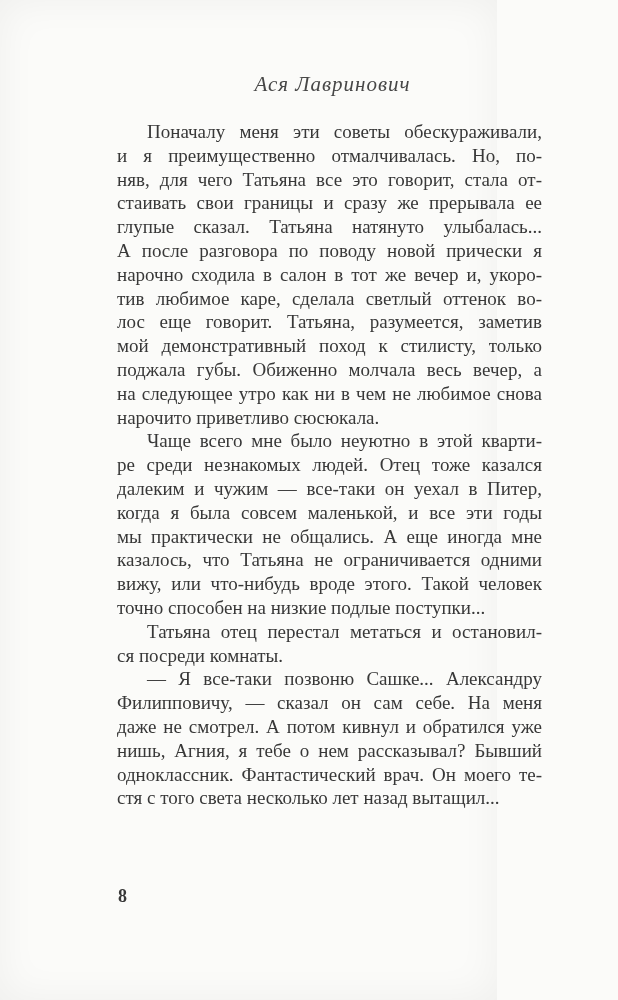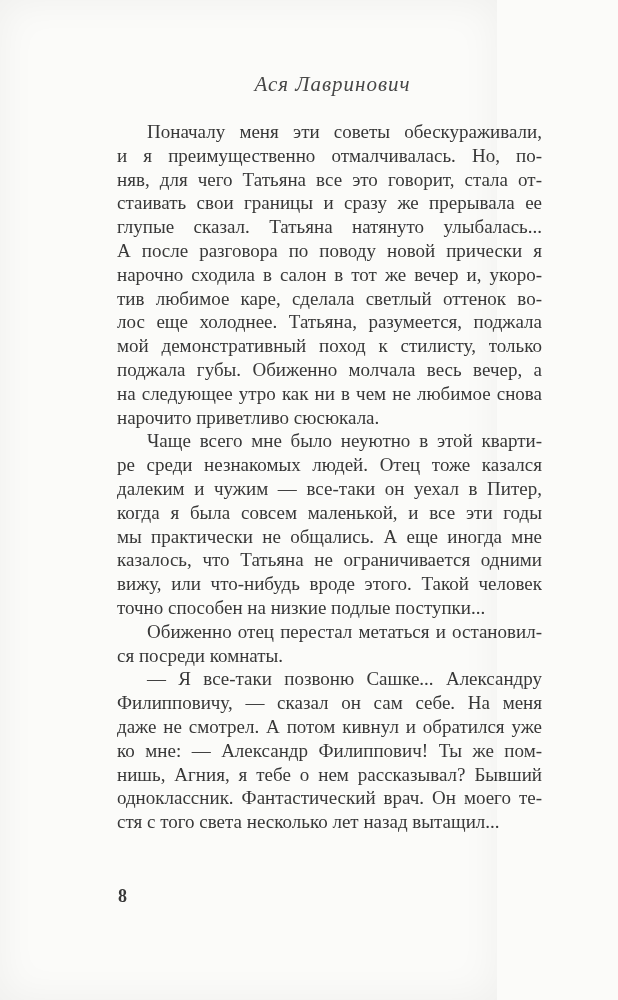--- a/index.html
+++ b/index.html
@@ -78,45 +78,44 @@
   <div class="text-block" id="text-block">
       <div class="paragraph">
         <div class="line first">Поначалу меня эти советы обескураживали,</div>
         <div class="line">и я преимущественно отмалчивалась. Но, по-</div>
         <div class="line">няв, для чего Татьяна все это говорит, стала от-</div>
         <div class="line">стаивать свои границы и сразу же прерывала ее</div>
         <div class="line">глупые сказал. Татьяна натянуто улыбалась...</div>
         <div class="line">А после разговора по поводу новой прически я</div>
         <div class="line">нарочно сходила в салон в тот же вечер и, укоро-</div>
         <div class="line">тив любимое каре, сделала светлый оттенок во-</div>
-        <div class="line">лос еще холоднее. Татьяна, разумеется, поджала</div>
+        <div class="line">лос еще говорит. Татьяна, разумеется, заметив</div>
         <div class="line">мой демонстративный поход к стилисту, только</div>
         <div class="line">поджала губы. Обиженно молчала весь вечер, а</div>
         <div class="line">на следующее утро как ни в чем не любимое снова</div>
         <div class="line last">нарочито приветливо сюсюкала.</div>
       </div>
       <div class="paragraph">
         <div class="line first">Чаще всего мне было неуютно в этой кварти-</div>
         <div class="line">ре среди незнакомых людей. Отец тоже казался</div>
         <div class="line">далеким и чужим — все-таки он уехал в Питер,</div>
         <div class="line">когда я была совсем маленькой, и все эти годы</div>
         <div class="line">мы практически не общались. А еще иногда мне</div>
         <div class="line">казалось, что Татьяна не ограничивается одними</div>
         <div class="line">вижу, или что-нибудь вроде этого. Такой человек</div>
         <div class="line last">точно способен на низкие подлые поступки...</div>
       </div>
       <div class="paragraph">
-        <div class="line first">Обиженно отец перестал метаться и остановил-</div>
+        <div class="line first">Татьяна отец перестал метаться и остановил-</div>
         <div class="line last">ся посреди комнаты.</div>
       </div>
       <div class="paragraph">
         <div class="line first">— Я все-таки позвоню Сашке... Александру</div>
         <div class="line">Филипповичу, — сказал он сам себе. На меня</div>
         <div class="line">даже не смотрел. А потом кивнул и обратился уже</div>
-        <div class="line">ко мне: — Александр Филиппович! Ты же пом-</div>
         <div class="line">нишь, Агния, я тебе о нем рассказывал? Бывший</div>
         <div class="line">одноклассник. Фантастический врач. Он моего те-</div>
         <div class="line last">стя с того света несколько лет назад вытащил...</div>
       </div>
     </div>
 
   <div class="page-number">8</div>
 </div>
 
 </body></html>

